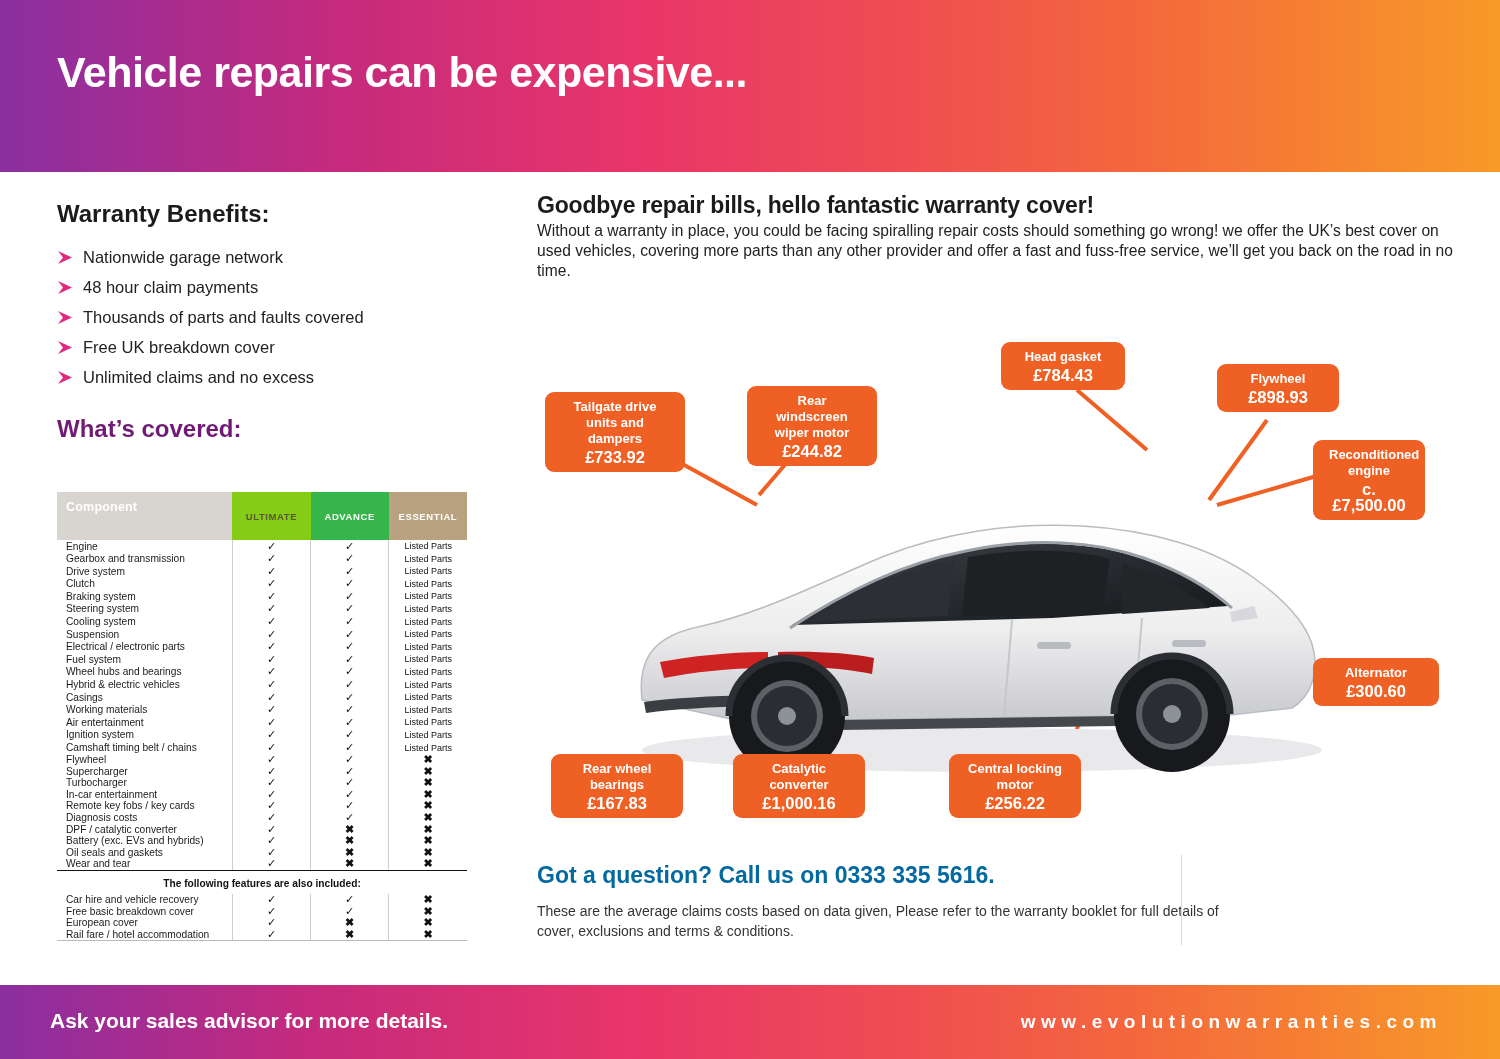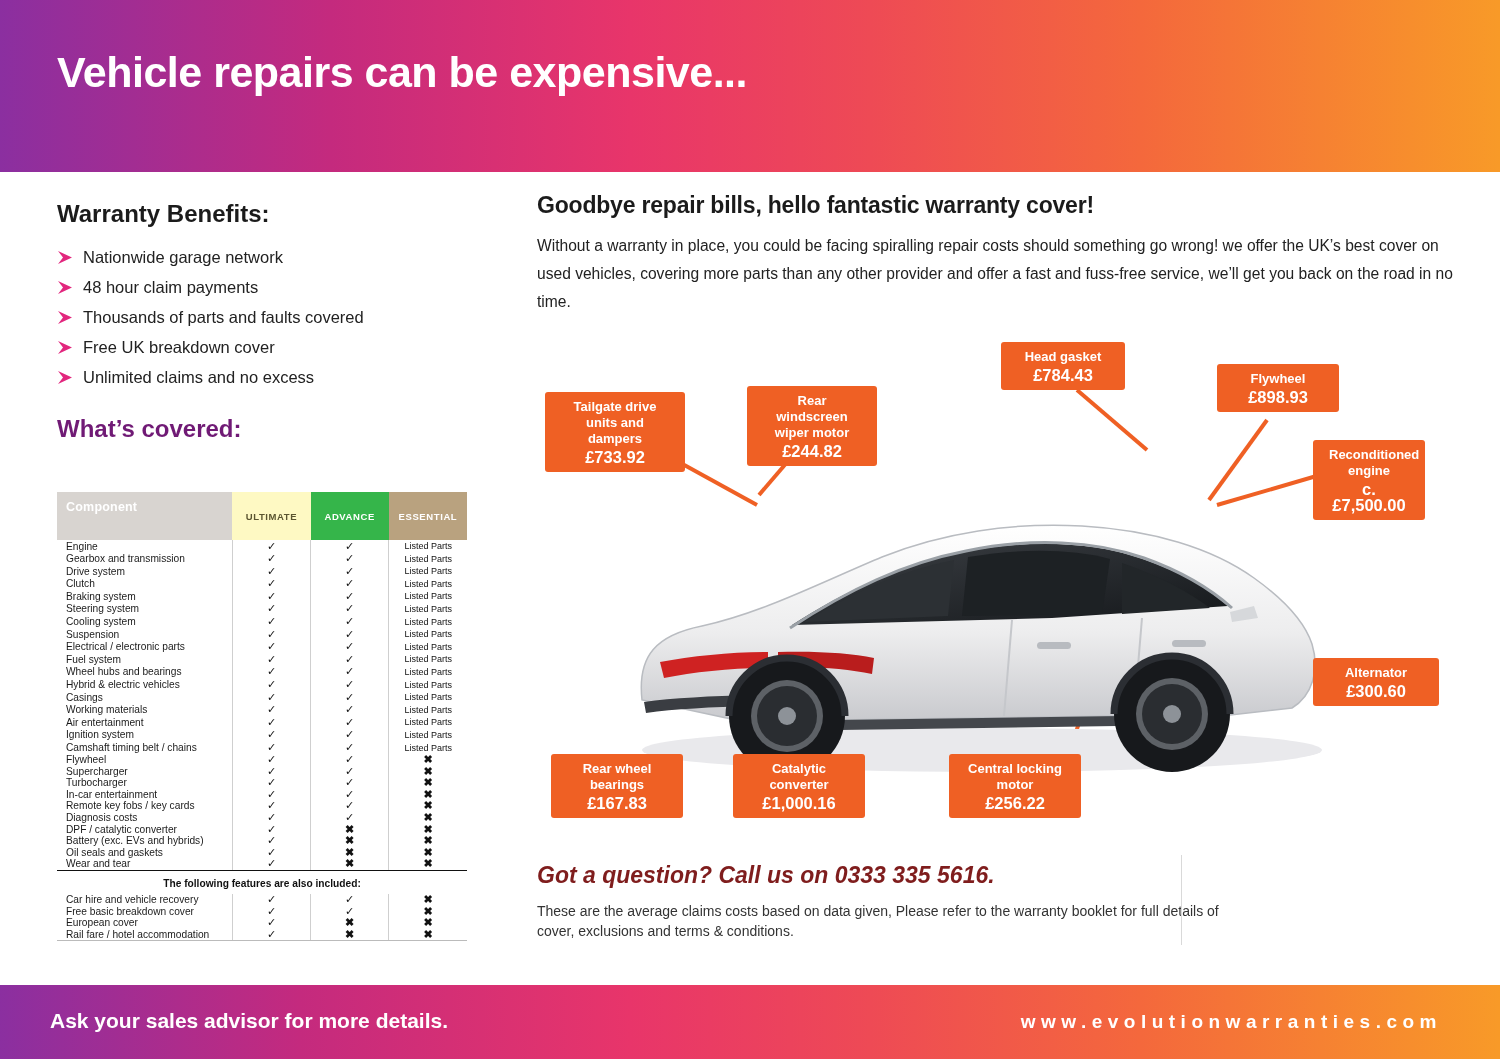--- a/index.html
+++ b/index.html
@@ -32,57 +32,57 @@
 
   .covered-title { margin-top: 28px; font-size: 24px; font-weight: bold; color: #701a75; }
 
   
   .ctable { position: absolute; left: 57px; top: 492px; width: 410px; }
   .ctable table { border-collapse: collapse; width: 410px; }
   .thead-comp {
     background: #d8d4d0; color: #ffffff; font-size: 12.5px; font-weight: bold;
     padding: 8px 0 26px 9px; text-align: left; width: 175px; letter-spacing: .2px;
   }
-  .thead-ult { background: #fef9c3; color: #5b5530; }
+  .thead-ult { background: #84cc16; color: #5b5530; }
   .thead-adv { background: #35b54a; color: #ffffff; }
   .thead-ess { background: #b9a27f; color: #ffffff; }
   .thead-tier {
     font-size: 9.5px; font-weight: bold; text-align: center; padding: 9px 0; letter-spacing: .6px;
     width: 78px;
   }
   .rowlabel { font-size: 10.2px; color: #1a1a1a; padding: 0 0 0 9px; line-height: 11.6px; height: 11.6px; white-space: nowrap; }
   .cell { text-align: center; font-size: 11px; line-height: 11.6px; height: 11.6px; color: #111; }
   .cell-listed { font-size: 9px; color: #111; text-align: center; }
   .cell-x { font-weight: bold; font-size: 11px; }
   .sub-note { font-size: 10.2px; font-weight: bold; text-align: center; padding: 7px 0 5px 0; color: #111; border-top: 1px solid #111; }
   .tbl-bottom-line { border-bottom: 1px solid #bbb; }
   .vline { border-left: 1px solid #cfcfcf; }
 
   
   .right-col { position: absolute; left: 537px; top: 192px; width: 920px; }
   .r-heading { font-size: 23px; font-weight: bold; color: #1b1b1b; letter-spacing: -0.2px; }
-  .r-para { margin-top: 13px; font-size: 15.6px; line-height: 28px; color: #222; }
+  .r-para { margin-top: 2px; font-size: 15.6px; line-height: 20px; color: #222; }
 
   
   .car-area { position: absolute; left: 537px; top: 330px; width: 930px; height: 520px; }
   .car-photo {
     position: absolute; left: 45px; top: 100px; width: 760px; height: 380px;
   }
 
   
   .callout {
-    position: absolute; background: #ef6024; color: #fff; border-radius: 3px;
+    position: absolute; background: #ef6024; color: #fff; border-radius: 9px;
     text-align: center; padding: 7px 16px; line-height: 16px;
   }
   .callout .cname { font-size: 13px; font-weight: bold; display: block; }
   .callout .cprice { font-size: 16.5px; font-weight: bold; display: block; margin-top: 2px; }
 
   
   .cta { position: absolute; left: 537px; top: 862px; width: 720px; }
-  .cta-title { font-size: 23px; font-weight: bold; color: #7f1d1d; font-style: italic; }
+  .cta-title { font-size: 23px; font-weight: bold; color: #0369a1; }
   .cta-note { margin-top: 12px; font-size: 14px; line-height: 20px; color: #333; }
   .cta-divider { position: absolute; left: 1181px; top: 855px; width: 1px; height: 90px; background: #d9d9d9; }
 
   
   .footer {
     position: absolute; left: 0; top: 985px; width: 1500px; height: 84px;
     background: linear-gradient(90deg,#8b2fa0 0%, #c42a7e 20%, #e8356a 42%, #ee4a55 58%, #f4683c 76%, #f89a28 100%);
   }
   .footer-left { position: absolute; left: 50px; top: 24px; font-size: 21px; font-weight: bold; color: #fff; }
   .footer-right { position: absolute; right: 58px; top: 26px; font-size: 19px; font-weight: bold; color: #fff; letter-spacing: 5.5px; }

